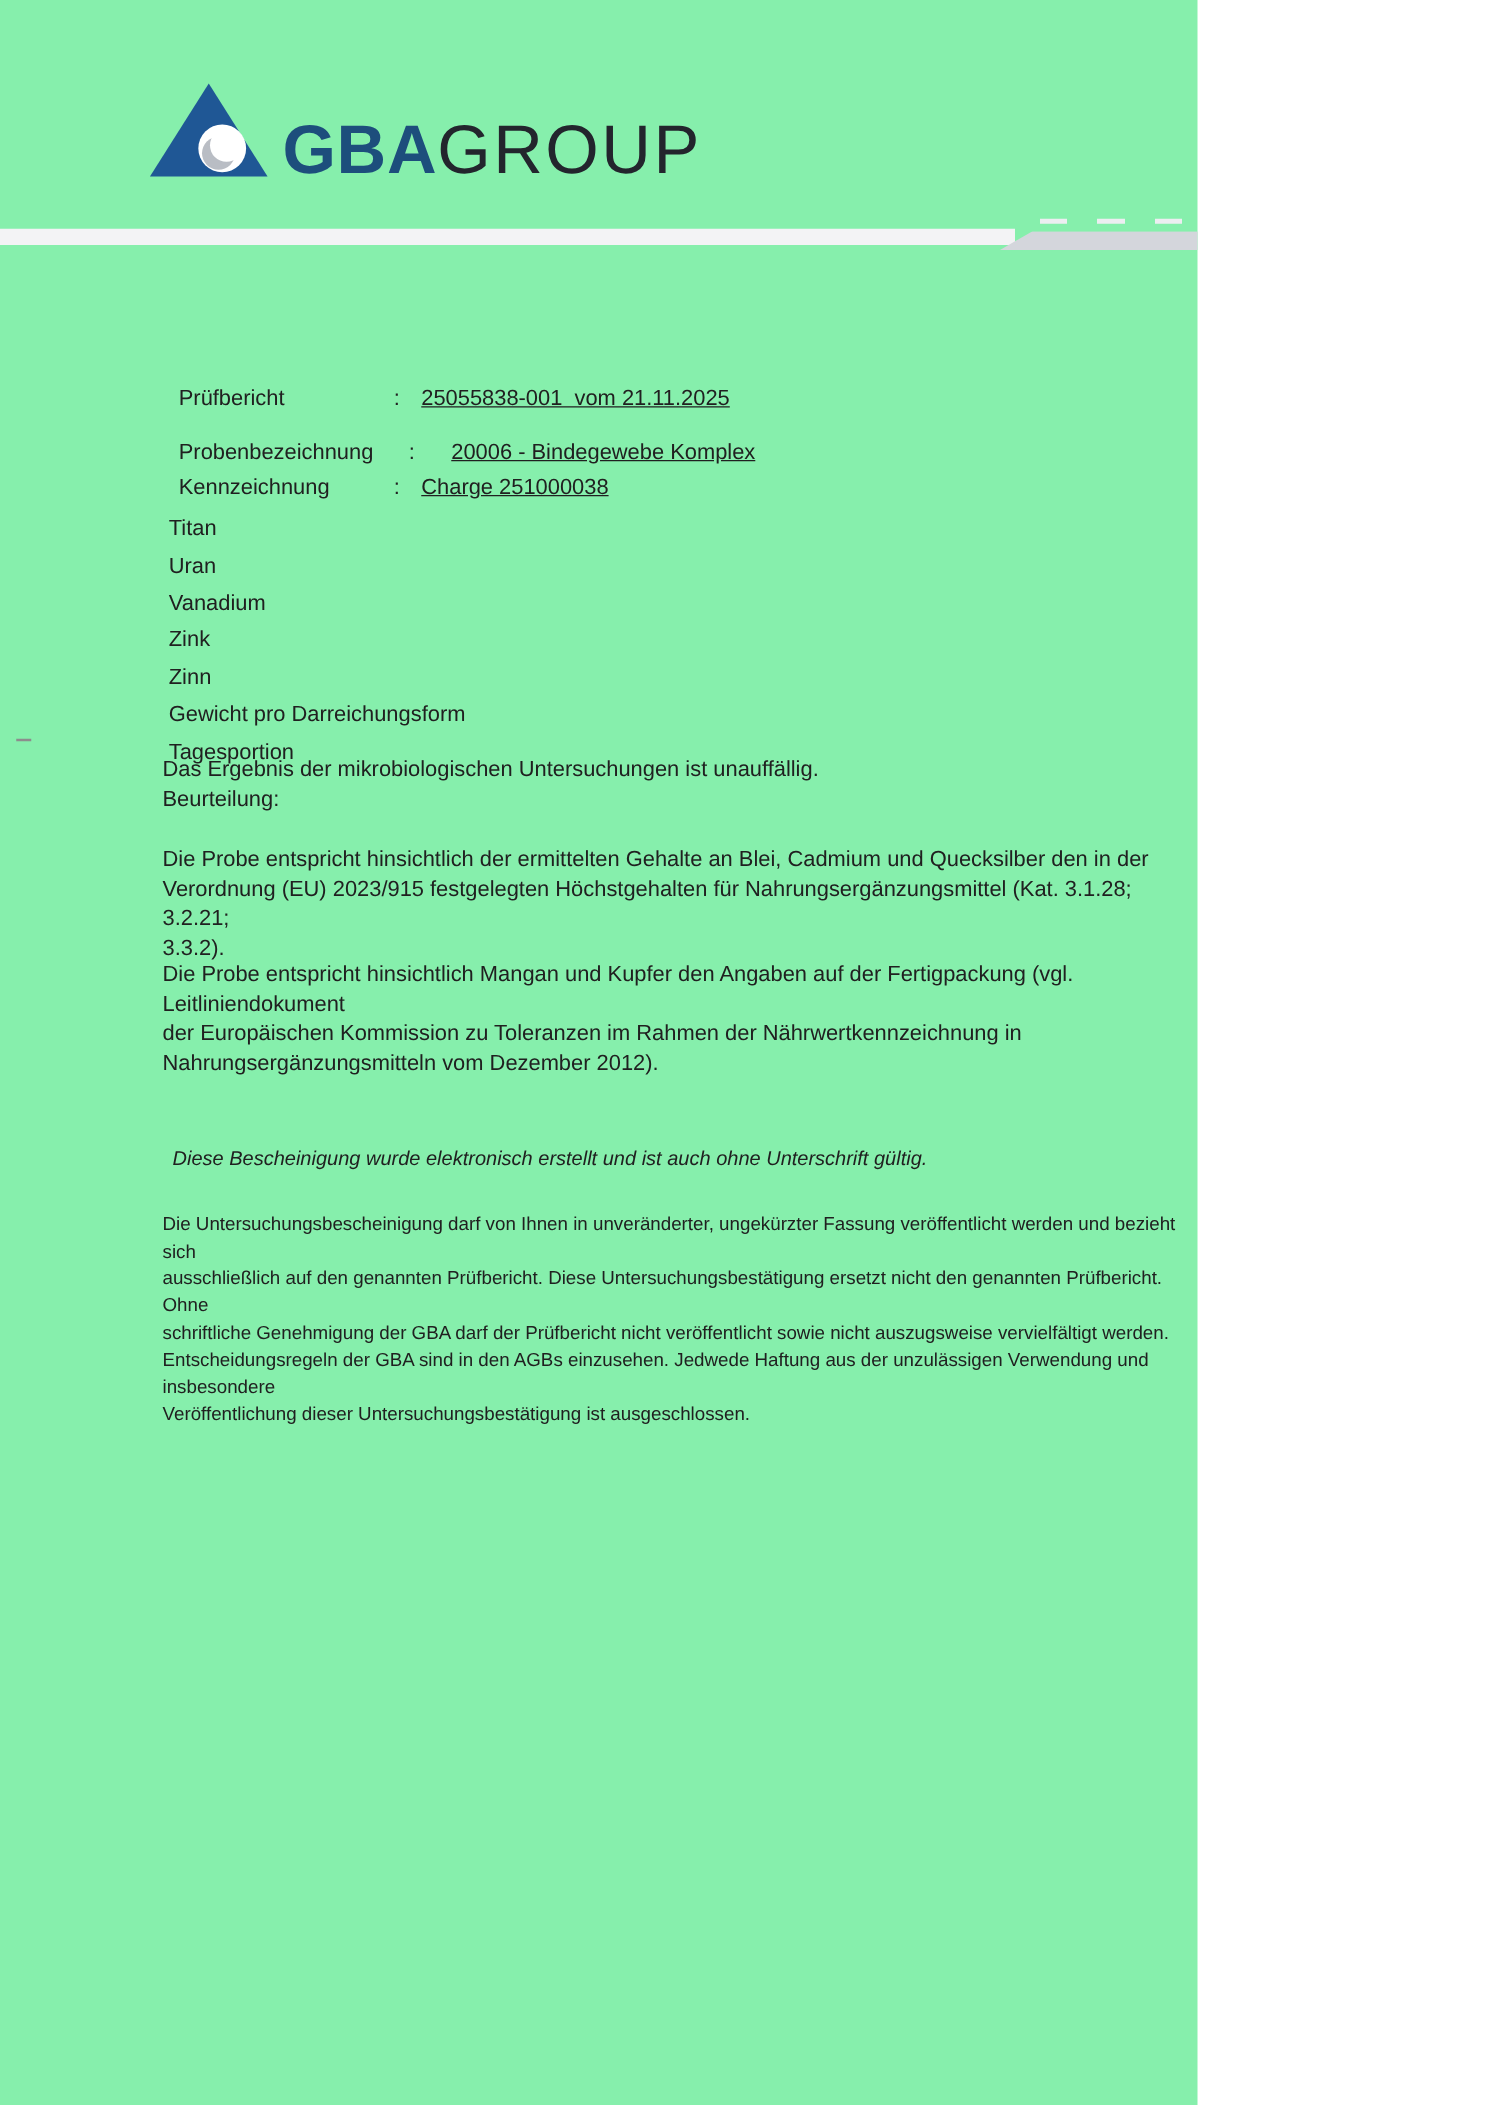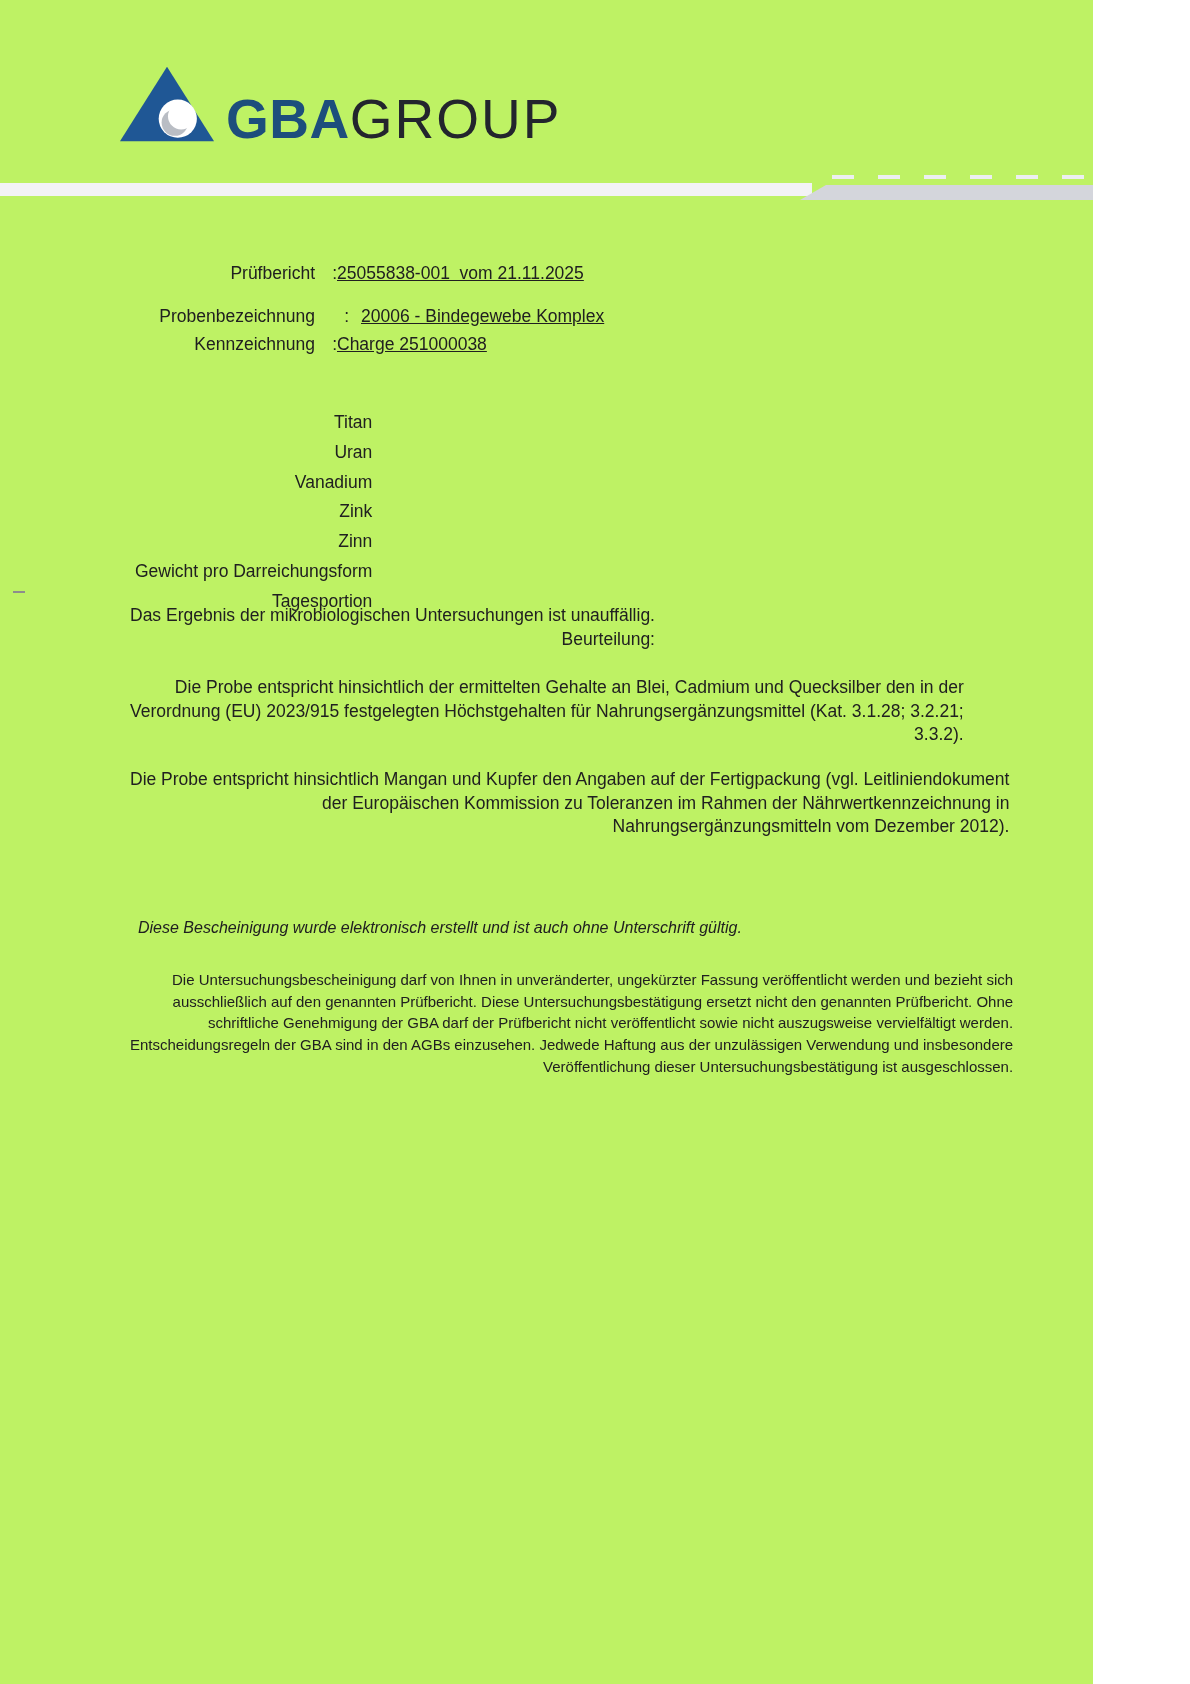--- a/index.html
+++ b/index.html
@@ -4,25 +4,24 @@
 <style>
   * { margin: 0; padding: 0; box-sizing: border-box; }
   html, body { background: #ffffff; }
   body {
     font-family: "Liberation Sans", "DejaVu Sans", sans-serif;
     color: #202020;
     -webkit-font-smoothing: antialiased;
   }
   .page {
     position: relative;
-    width: 1093px;
+    width: 958px;
     height: 1684px;
-    background: #bef264;
+    background: #86efac;
     overflow: hidden;
-    text-align: right;
   }
 
   
   .logo {
     position: absolute;
     left: 118px;
     top: 64px;
     display: flex;
     align-items: flex-end;
     gap: 10px;
@@ -60,21 +59,21 @@
   }
 
   
   .meta {
     position: absolute;
     left: 143px; top: 263px;
     font-size: 17.5px;
     line-height: 20px;
   }
   .meta-row { display: flex; }
-  .meta-row.gap-lg { margin-bottom: 23px; }
+  .meta-row.gap-lg { margin-bottom: 23px; margin-top: 45px; }
   .meta-row.gap-sm { margin-bottom: 8px; gap: 12px; }
   .meta-label { width: 172px; }
   .meta-colon { width: 22px; }
   .meta-value { white-space: pre; text-decoration: underline; }
 
   
   .analytes {
     position: absolute;
     left: 135px; top: 376px;
     font-size: 17.5px;

